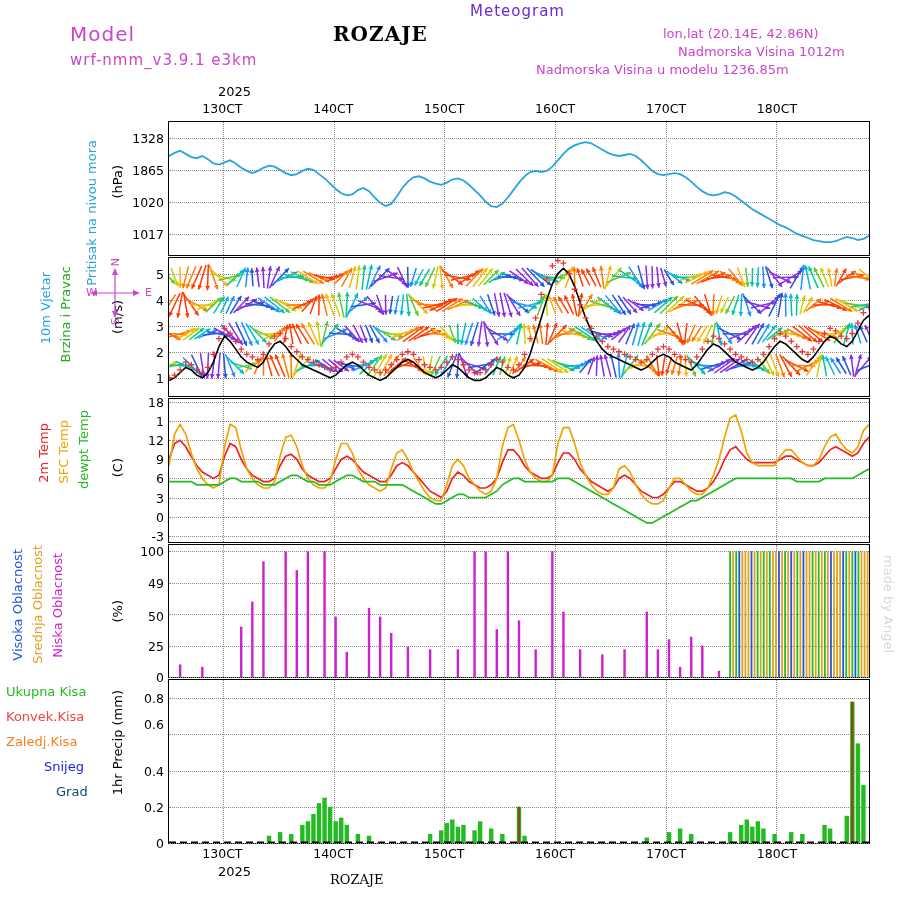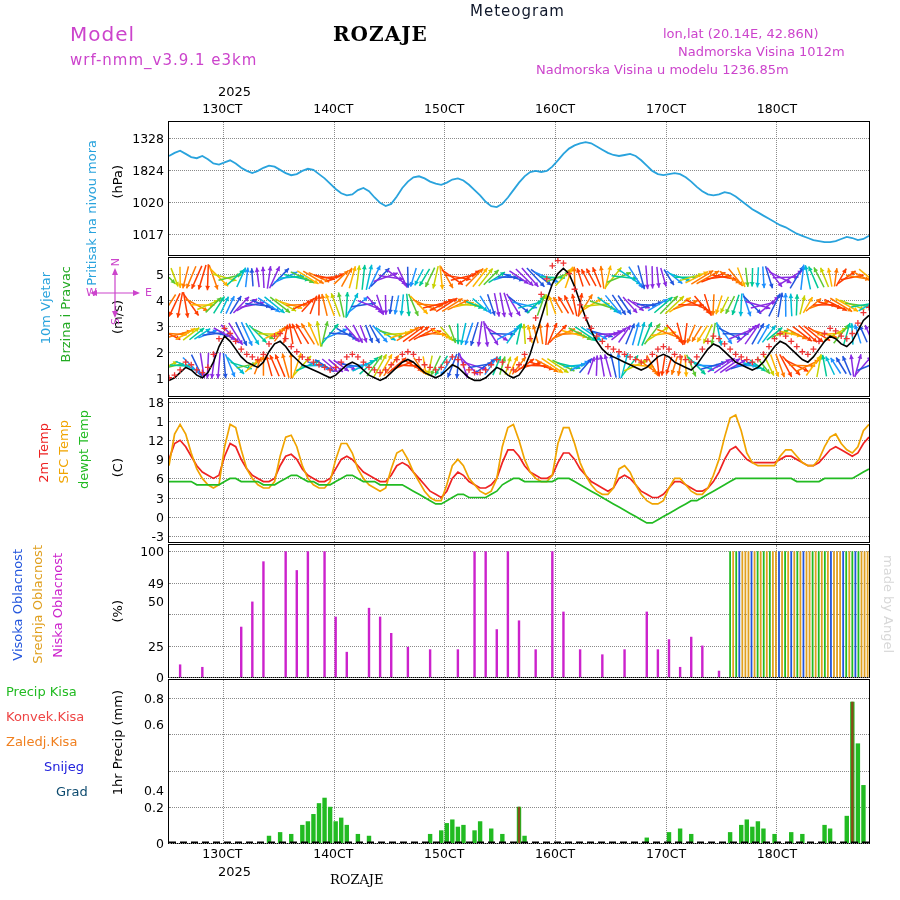--- a/index.html
+++ b/index.html
@@ -4,21 +4,21 @@
 <style>
   html,body{margin:0;padding:0;}
   body{
     width:900px;height:900px;background:#ffffff;
     font-family:"DejaVu Sans",sans-serif;
     position:relative;overflow:hidden;
   }
   .abs{position:absolute;}
   .nowrap{white-space:nowrap;}
   
-  #hdr-meteogram{left:470px;top:2px;color:#0f172a;font-size:15px;letter-spacing:1px;}
+  #hdr-meteogram{left:470px;top:2px;color:#6d28d9;font-size:15px;letter-spacing:1px;}
   #hdr-model{left:70px;top:22px;color:#cc44cc;font-size:20px;letter-spacing:1px;}
   #hdr-modelname{left:70px;top:51px;color:#cc44cc;font-size:15px;letter-spacing:1px;}
   #hdr-title{left:333px;top:22px;color:#000;font-size:20px;font-weight:bold;font-family:"DejaVu Serif",serif;letter-spacing:1px;}
   #hdr-lonlat{left:663px;top:26px;color:#cc44cc;font-size:13px;}
   #hdr-elev{left:678px;top:44px;color:#cc44cc;font-size:13px;}
   #hdr-elevmodel{left:536px;top:62px;color:#cc44cc;font-size:13px;}
   #wm{right:4px;top:555px;color:#d8d8d8;font-size:13px;
       writing-mode:vertical-rl;text-orientation:mixed;}
   
   .frame{border:1.6px solid #000;box-sizing:border-box;background:#fff;}
@@ -58,21 +58,21 @@
     <div class="gridv" style="left: 164.85px;"></div>
     <div class="gridv" style="left: 275.45px;"></div>
     <div class="gridv" style="left: 386.05px;"></div>
     <div class="gridv" style="left: 496.65px;"></div>
     <div class="gridv" style="left: 607.25px;"></div>
     <div class="gridh" style="top: 111.72px;"></div>
     <div class="ytick" style="top: 111.72px;">1017</div>
     <div class="gridh" style="top: 79.8px;"></div>
     <div class="ytick" style="top: 79.8px;">1020</div>
     <div class="gridh" style="top: 47.88px;"></div>
-    <div class="ytick" style="top: 47.88px;">1824</div>
+    <div class="ytick" style="top: 47.88px;">1865</div>
     <div class="gridh" style="top: 15.96px;"></div>
     <div class="ytick" style="top: 15.96px;">1328</div>
     <svg width="700" height="133" style="position: absolute; left: 0px; top: 0px;">
       <polyline points="0.0,34.0 5.6,30.9 11.1,28.7 16.7,31.9 22.2,35.1 27.8,36.2 33.3,34.0 38.9,37.2 44.4,41.5 50.0,42.6 55.6,40.4 61.1,38.3 66.7,41.5 72.2,45.8 77.8,48.9 83.3,51.1 88.9,48.9 94.4,45.8 100.0,43.6 105.6,44.7 111.1,47.9 116.7,51.1 122.2,53.2 127.8,52.1 133.3,48.9 138.9,46.8 144.4,47.9 150.0,52.1 155.6,56.4 161.1,61.7 166.7,67.0 172.2,71.3 177.8,73.4 183.3,72.4 188.9,68.1 194.4,66.0 200.0,69.2 205.6,75.5 211.1,80.9 216.7,84.1 222.2,81.9 227.8,74.5 233.3,66.0 238.9,59.6 244.4,55.3 250.0,54.3 255.6,56.4 261.1,59.6 266.7,61.7 272.2,62.8 277.8,60.6 283.3,57.5 288.9,56.4 294.4,58.5 300.0,62.8 305.6,68.1 311.1,73.4 316.7,79.8 322.2,84.1 327.8,85.1 333.3,81.9 338.9,75.5 344.4,68.1 350.0,60.6 355.6,54.3 361.1,50.0 366.7,48.9 372.2,50.0 377.8,48.9 383.3,44.7 388.9,38.3 394.4,31.9 400.0,26.6 405.6,23.4 411.1,21.3 416.7,20.2 422.2,21.3 427.8,24.5 433.3,27.7 438.9,30.9 444.4,33.0 450.0,34.0 455.6,33.0 461.1,31.9 466.7,34.0 472.2,38.3 477.8,43.6 483.3,48.9 488.9,52.1 494.4,53.2 500.0,52.1 505.6,51.1 511.1,52.1 516.7,55.3 522.2,59.6 527.8,64.9 533.3,69.2 538.9,72.4 544.4,73.4 550.0,72.4 555.6,70.2 561.1,71.3 566.7,74.5 572.2,78.7 577.8,83.0 583.3,87.2 588.9,90.4 594.4,93.6 600.0,96.8 605.6,100.0 611.1,103.2 616.7,105.3 622.2,108.5 627.8,111.7 633.3,113.8 638.9,116.0 644.4,118.1 650.0,119.2 655.6,120.2 661.1,120.2 666.7,119.2 672.2,117.0 677.8,114.9 683.3,116.0 688.9,118.1 694.4,117.0 700.0,113.8" fill="none" stroke="#29a3dd" stroke-width="1.8"></polyline>
     </svg>
   </div>
 <div class="abs vlabel" style="left:84px;top:140px;color:#29a3dd;">Pritisak na nivou mora</div>
 <div class="abs vlabel" style="left:110px;top:165px;color:#000;">(hPa)</div>
 
 <div class="abs frame" id="p2" style="left:168px;top:257px;width:702px;height:140px;">
@@ -1297,21 +1297,21 @@
     <div class="gridv" style="left: 164.85px;"></div>
     <div class="gridv" style="left: 275.45px;"></div>
     <div class="gridv" style="left: 386.05px;"></div>
     <div class="gridv" style="left: 496.65px;"></div>
     <div class="gridv" style="left: 607.25px;"></div>
     <div class="gridh" style="top: 132px;"></div>
     <div class="ytick" style="top: 132px;">0</div>
     <div class="gridh" style="top: 100.571px;"></div>
     <div class="ytick" style="top: 100.571px;">25</div>
     <div class="gridh" style="top: 69.1429px;"></div>
-    <div class="ytick" style="top: 56px;">50</div>
+    <div class="ytick" style="top: 71px;">50</div>
     <div class="gridh" style="top: 37.7143px;"></div>
     <div class="ytick" style="top: 37.7143px;">49</div>
     <div class="gridh" style="top: 6.28571px;"></div>
     <div class="ytick" style="top: 6.28571px;">100</div>
     <svg width="700" height="132" style="position: absolute; left: 0px; top: 0px;">
       <rect x="9.911111111111111" y="119.42857142857143" width="2.4" height="12.571428571428571" fill="#cc22cc"></rect>
       <rect x="32.133333333333326" y="121.94285714285714" width="2.4" height="10.057142857142859" fill="#cc22cc"></rect>
       <rect x="71.02222222222221" y="81.71428571428572" width="2.4" height="50.285714285714285" fill="#cc22cc"></rect>
       <rect x="82.13333333333333" y="56.57142857142857" width="2.4" height="75.42857142857143" fill="#cc22cc"></rect>
       <rect x="93.24444444444444" y="16.34285714285714" width="2.4" height="115.65714285714286" fill="#cc22cc"></rect>
@@ -1403,21 +1403,21 @@
     <div class="gridv" style="left: 164.85px;"></div>
     <div class="gridv" style="left: 275.45px;"></div>
     <div class="gridv" style="left: 386.05px;"></div>
     <div class="gridv" style="left: 496.65px;"></div>
     <div class="gridv" style="left: 607.25px;"></div>
     <div class="gridh" style="top: 163px;"></div>
     <div class="ytick" style="top: 163px;">0</div>
     <div class="gridh" style="top: 126.778px;"></div>
     <div class="ytick" style="top: 126.778px; margin-left: 28px;">0.2</div>
     <div class="gridh" style="top: 90.5556px;"></div>
-    <div class="ytick" style="top: 90.5556px; margin-top: 19px;">0.4</div>
+    <div class="ytick" style="top: 90.5556px;">0.4</div>
     <div class="gridh" style="top: 54.3333px;"></div>
     <div class="ytick" style="top: 44px;">0.6</div>
     <div class="gridh" style="top: 18.1111px;"></div>
     <div class="ytick" style="top: 18.1111px;">0.8</div>
     <svg width="700" height="163" style="position: absolute; left: 0px; top: 0px;">
       <rect x="97.8" y="155.75555555555556" width="4.4" height="7.2444444444444445" fill="#22bb22"></rect>
       <rect x="108.9111111111111" y="152.13333333333333" width="4.4" height="10.866666666666667" fill="#22bb22"></rect>
       <rect x="120.02222222222221" y="153.94444444444446" width="4.4" height="9.055555555555555" fill="#22bb22"></rect>
       <rect x="131.13333333333333" y="144.88888888888889" width="4.4" height="18.11111111111111" fill="#22bb22"></rect>
       <rect x="136.6888888888889" y="141.26666666666665" width="4.4" height="21.733333333333334" fill="#22bb22"></rect>
@@ -1459,21 +1459,21 @@
       <rect x="658.911111111111" y="148.51111111111112" width="4.4" height="14.488888888888889" fill="#22bb22"></rect>
       <rect x="675.5777777777778" y="135.83333333333334" width="4.4" height="27.166666666666664" fill="#22bb22"></rect>
       <rect x="681.1333333333333" y="21.73333333333332" width="4.4" height="141.26666666666668" fill="#22bb22"></rect>
       <rect x="686.6888888888888" y="63.388888888888886" width="4.4" height="99.61111111111111" fill="#22bb22"></rect>
       <rect x="692.2444444444444" y="105.04444444444445" width="4.4" height="57.955555555555556" fill="#22bb22"></rect>
       <rect x="348.8" y="126.77777777777777" width="2.4" height="36.22222222222222" fill="#8a4a1a"></rect>
       <rect x="682.1333333333333" y="21.73333333333332" width="2.4" height="141.26666666666668" fill="#8a4a1a"></rect>
       <line x1="0" x2="700" y1="162.2" y2="162.2" stroke="#000" stroke-width="1.4" stroke-dasharray="7,4"></line>
     </svg>
   </div>
-<div class="abs" style="left:6px;top:684px;color:#22bb22;font-size:13px;">Precip Kisa</div>
+<div class="abs" style="left:6px;top:684px;color:#22bb22;font-size:13px;">Ukupna Kisa</div>
 <div class="abs" style="left:6px;top:709px;color:#ee4444;font-size:13px;">Konvek.Kisa</div>
 <div class="abs" style="left:6px;top:734px;color:#f08020;font-size:13px;">Zaledj.Kisa</div>
 <div class="abs" style="left:44px;top:759px;color:#2222dd;font-size:13px;text-align:center;">Snijeg</div>
 <div class="abs" style="left:56px;top:784px;color:#0c4a6e;font-size:13px;">Grad</div>
 <div class="abs vlabel" style="left:110px;top:690px;color:#000;">1hr Precip (mm)</div>
 
 <div class="abs" id="xbot" style="left:0;top:846px;width:900px;height:16px;">
     <div class="xtick" style="left: 222.405px; top: 0px;">130CT</div>
     <div class="xtick" style="left: 333.321px; top: 0px;">140CT</div>
     <div class="xtick" style="left: 444.237px; top: 0px;">150CT</div>

